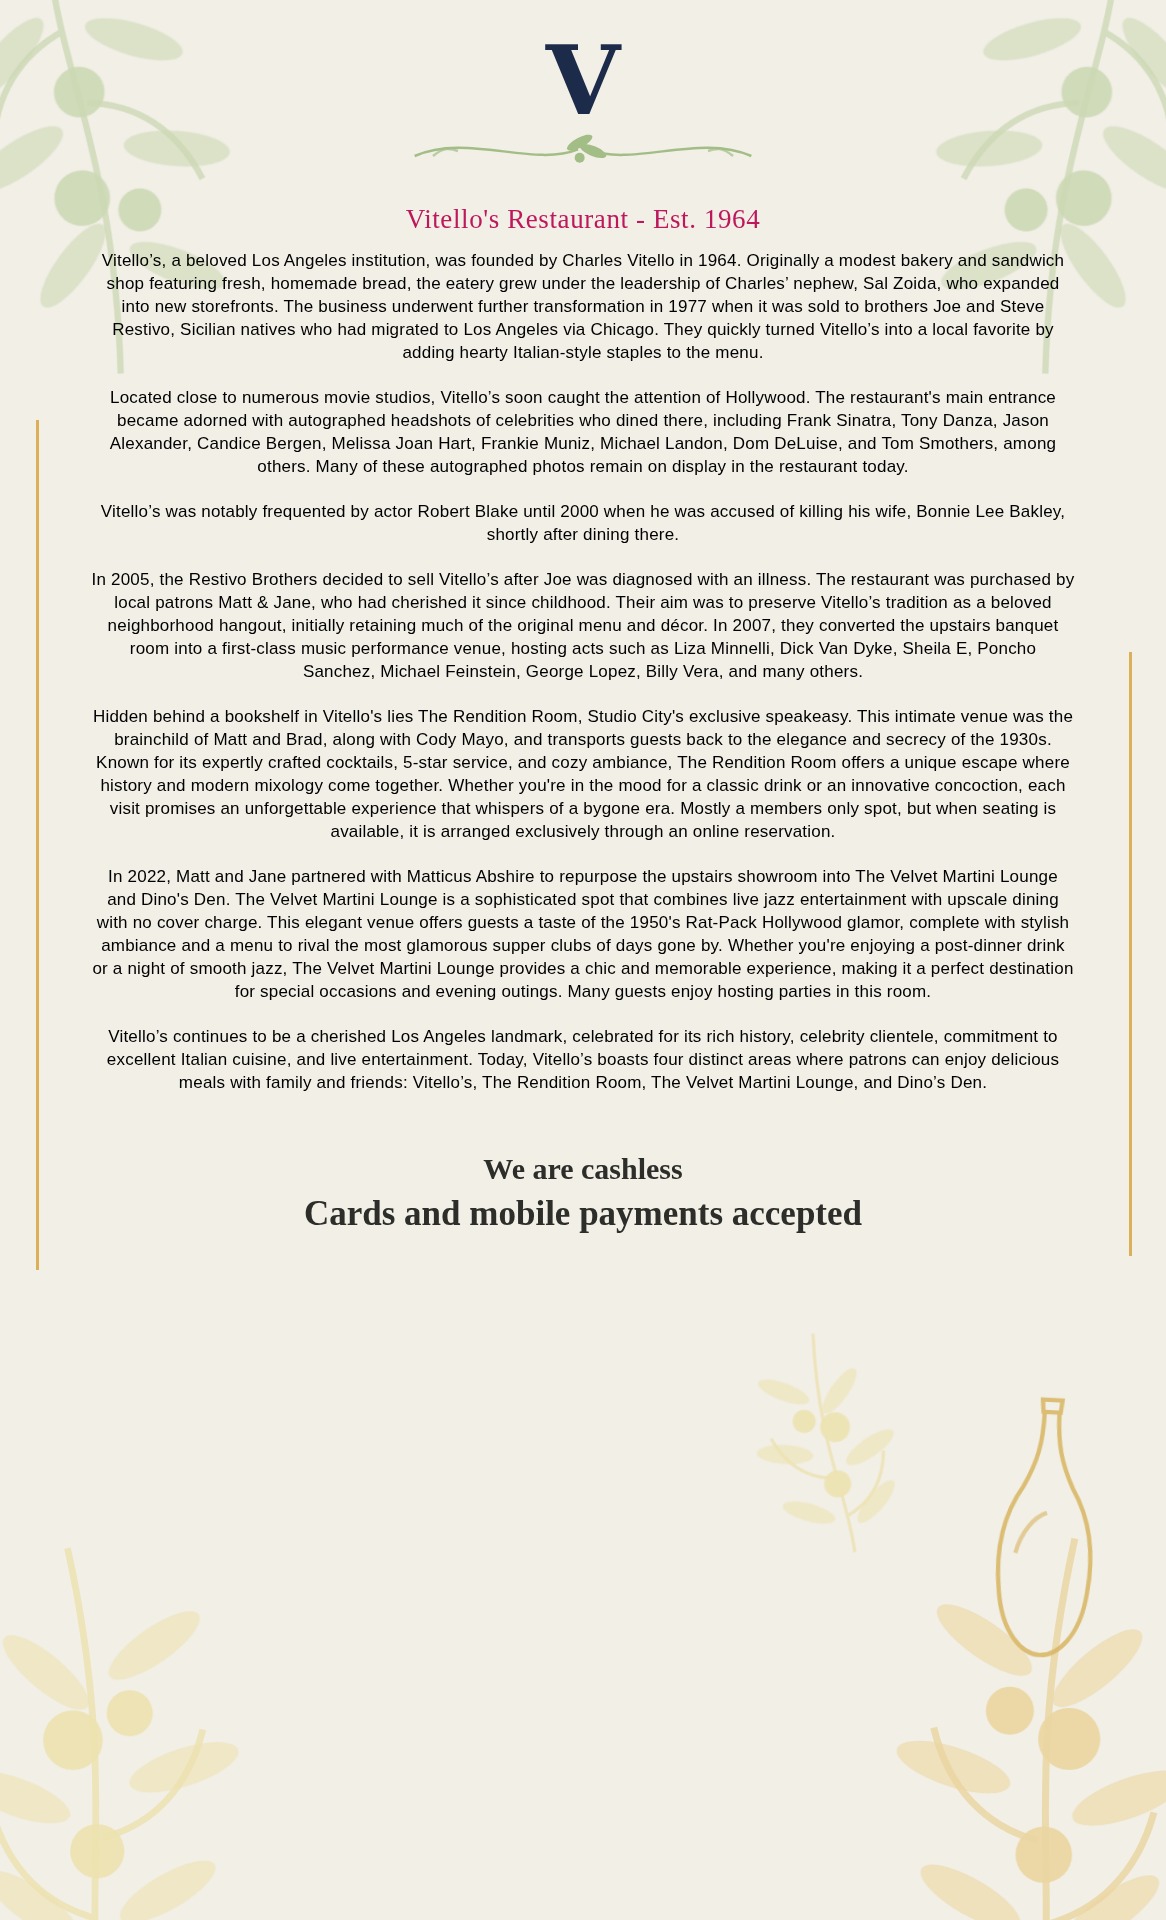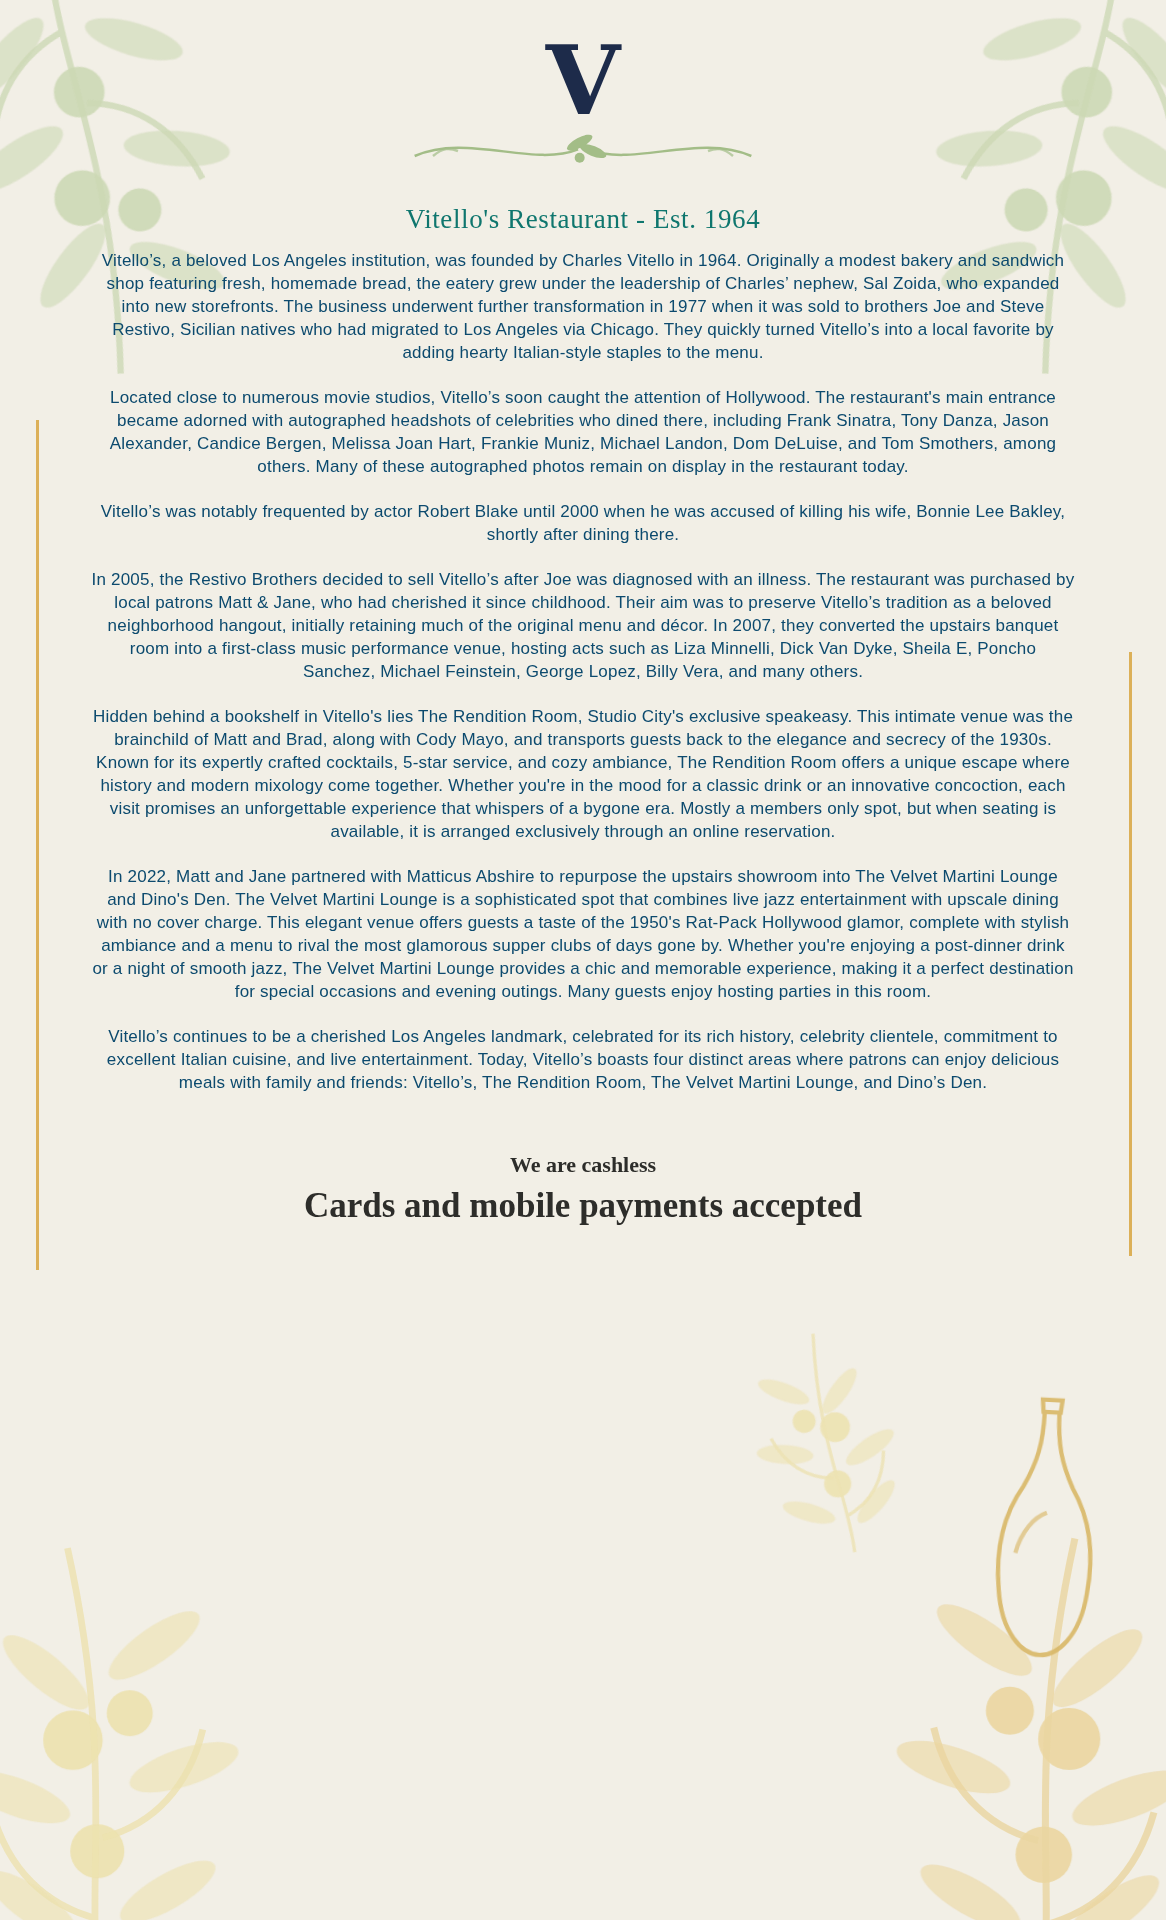--- a/index.html
+++ b/index.html
@@ -28,37 +28,37 @@
     line-height: 0.85;
     font-weight: 700;
     color: #1d2b4a;
   }
   .flourish { display: block; margin: 4px auto 0; width: 390px; height: 50px; color: #a3bd87; }
   .sec-title {
     font-family: "Liberation Serif", serif;
     font-weight: 400;
     font-size: 27px;
     letter-spacing: 0.6px;
-    color: #0f766e;
+    color: #be185d;
     margin: 28px 0 14px;
   }
   .body-text {
     font-size: 17px;
     line-height: 23px;
     letter-spacing: 0.2px;
-    color: #0c4a6e;
+    color: #000000;
     margin: 0 16px 22px;
   }
   .footer {
     margin-top: 58px;
     font-family: "Liberation Serif", serif;
     font-weight: 700;
     color: #2d2d2a;
   }
-  .footer-line1 { font-size: 22px; margin: 0; }
+  .footer-line1 { font-size: 30px; margin: 0; }
   .footer-line2 { font-size: 35px; margin: 8px 0 0; text-align: center; }
   .gold-rule { position: absolute; width: 3px; background: #d8a43e; opacity: 0.85; z-index: 1; }
   .rule-left  { left: 36px;  top: 420px; height: 850px; }
   .rule-right { right: 34px; top: 652px; height: 604px; }
   .branch { position: absolute; }
   .branch-top-left  { left: -60px; top: -50px; width: 320px; height: 430px; color: #bccf9f; opacity: 0.7; transform: rotate(-14deg); }
   .branch-top-right { right: -60px; top: -50px; width: 320px; height: 430px; color: #bccf9f; opacity: 0.7; transform: scaleX(-1) rotate(-14deg); }
   .branch-bottom-left  { left: -70px; bottom: -80px; width: 340px; height: 460px; color: #ecdfa5; opacity: 0.85; transform: rotate(180deg) scaleX(-1); }
   .branch-bottom-right { right: -55px; bottom: -90px; width: 360px; height: 480px; color: #e9d08f; opacity: 0.8; transform: rotate(180deg); }
   .branch-footer-small { right: 255px; bottom: 360px; width: 170px; height: 230px; color: #ecdfa5; opacity: 0.8; transform: rotate(165deg); }

